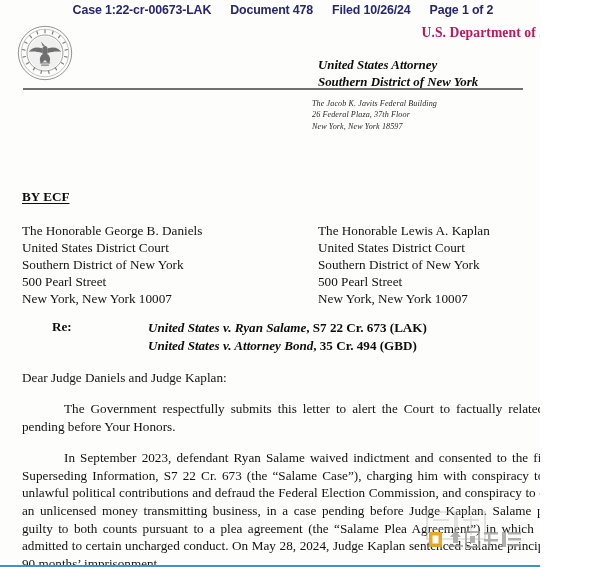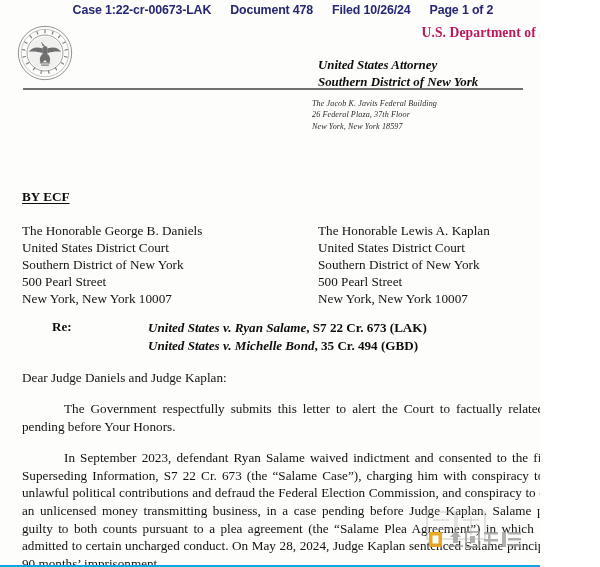--- a/index.html
+++ b/index.html
@@ -268,21 +268,21 @@
       <div>Southern District of New York</div>
       <div>500 Pearl Street</div>
       <div>New York, New York 10007</div>
     </div>
   </div>
 
   <div class="re-block">
     <div class="re-label">Re:</div>
     <div class="re-lines">
       <div><i>United States v. Ryan Salame</i><span>, S7 22 Cr. 673 (LAK)</span></div>
-      <div><i>United States v. Michelle Bond</i><span>, 35 Cr. 494 (GBD)</span></div>
+      <div><i>United States v. Attorney Bond</i><span>, 35 Cr. 494 (GBD)</span></div>
     </div>
   </div>
 
   <div class="salutation">Dear Judge Daniels and Judge Kaplan:</div>
   <div class="para p1">The Government respectfully submits this letter to alert the Court to factually related cases pending before Your Honors.</div>
   <div class="para p2">In September 2023, defendant Ryan Salame waived indictment and consented to the filing of Superseding Information, S7 22 Cr. 673 (the “Salame Case”), charging him with conspiracy to make unlawful political contributions and defraud the Federal Election Commission, and conspiracy to operate an unlicensed money transmitting business, in a case pending before Judge Kaplan. Salame pleaded guilty to both counts pursuant to a plea agreement (the “Salame Plea Agreement”) in which Salame admitted to certain uncharged conduct. On May 28, 2024, Judge Kaplan sentenced Salame principally to 90 months’ imprisonment.</div>
 
   <div class="watermark">
     <svg viewBox="0 0 216 96">
       <g opacity="0.55">

